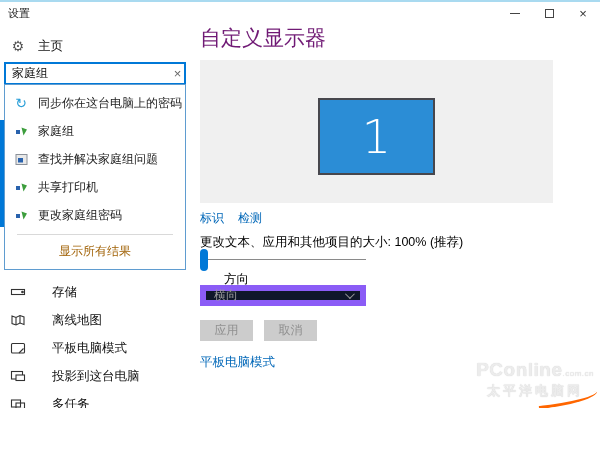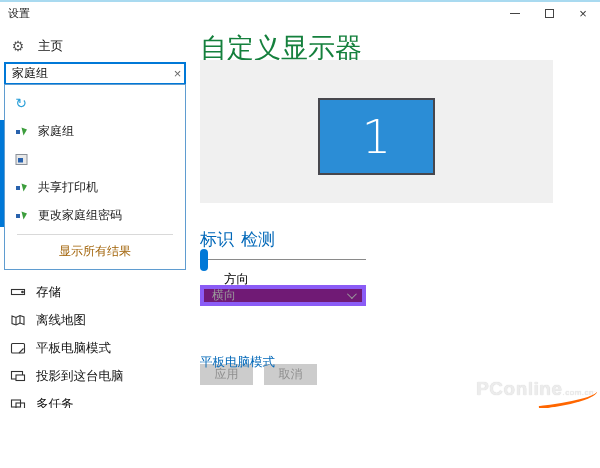--- a/index.html
+++ b/index.html
@@ -31,40 +31,40 @@
   .result-item .r-ico { width:14px; height:14px; margin-right:10px; flex:0 0 auto; display:flex; align-items:center; justify-content:center; }
   .sync-glyph { color:#2a9fd8; font-size:14px; line-height:1; }
   .dd-divider { border-top:1px solid #d9d9d9; margin:5px 12px 0 12px; }
   .show-all { text-align:center; font-size:12px; color:#a16207; padding:8px 0 9px 0; cursor:default; }
 
   .accent-bar { position:absolute; left:0; top:96px; width:4px; height:107px; background:#0078d7; z-index:6; }
 
   .nav-list { position:absolute; left:0; top:198px; width:100%; }
   .nav-item { height:28px; display:flex; align-items:center; cursor:default; }
   .nav-item .n-ico { width:16px; height:16px; margin-left:10px; flex:0 0 auto; }
-  .nav-item .n-lbl { margin-left:10px; font-size:12.5px; color:#111; white-space:nowrap; }
+  .nav-item .n-lbl { margin-left:26px; font-size:12.5px; color:#111; white-space:nowrap; }
   .nav-item svg { stroke:#333; fill:none; stroke-width:1.1; }
 
   
   .main { position:absolute; left:200px; top:22px; right:0; bottom:0; }
-  .page-title { position:absolute; left:0; top:6px; font-size:27px; font-weight:400; color:#15803d; }
+  .page-title { position:absolute; left:0; top:0; font-size:21px; font-weight:400; color:#701a75; }
   .preview { position:absolute; left:0; top:36px; width:353px; height:143px; background:#f0f0f0; }
   .monitor { position:absolute; left:118px; top:38px; width:117px; height:77px; background:#2b8dd6; border:2px solid #47474d; display:flex; align-items:center; justify-content:center; }
   .monitor-num { color:#fff; font-size:46px; font-weight:200; font-family:"DejaVu Sans",sans-serif; }
-  .id-links { position:absolute; left:0; top:204px; display:flex; gap:7px; font-size:17px; }
+  .id-links { position:absolute; left:0; top:186px; display:flex; gap:14px; font-size:12px; }
   .link { color:#0067b8; cursor:pointer; }
   .scale-text { position:absolute; left:0; top:210px; font-size:12.5px; color:#000; }
   .slider { position:absolute; left:0; top:224px; width:166px; height:24px; }
   .slider-track { position:absolute; left:0; top:11px; width:166px; height:1px; background:#8a8a8a; }
   .slider-thumb { position:absolute; left:0; top:1px; width:8px; height:22px; background:#0078d7; border-radius:4px; }
   .orient-label { position:absolute; left:0; top:247px; font-size:12.5px; color:#000;margin-left:24px; }
-  .select { position:absolute; left:0; top:261px; width:166px; height:21px; background:#701a75; border:4px solid #8b5cf6; display:flex; align-items:center; padding:0 8px; }
+  .select { position:absolute; left:0; top:261px; width:166px; height:21px; background:#0f172a; border:6px solid #8b5cf6; display:flex; align-items:center; padding:0 8px; }
   .select-value { flex:1; font-size:12px; color:#9a9a9a; }
   .chevron { width:7px; height:7px; border-right:1px solid #9a9a9a; border-bottom:1px solid #9a9a9a; transform:rotate(45deg) translateY(-2px); }
-  .btn-row { position:absolute; left:0; top:296px; display:flex; gap:11px;margin-top:44px; }
+  .btn-row { position:absolute; left:0; top:296px; display:flex; gap:11px; }
   .btn { width:53px; height:21px; background:#cccccc; color:#8f8f8f; font-size:12px; display:flex; align-items:center; justify-content:center; border:none; font-family:inherit; }
   .adv-link { position:absolute; left:0; top:330px; font-size:12.5px; color:#0067b8; cursor:pointer; }
 
   
   .watermark { position:absolute; right:6px; bottom:8px; text-align:center; z-index:2; pointer-events:none; }
   .wm-line1 { font-size:19px; font-weight:bold; color:#ececec; text-shadow:0 0 1px #c9c9c9; letter-spacing:0.5px; }
   .wm-suffix { font-size:8px; font-weight:normal; color:#ececec; }
   .wm-line2 { font-size:13px; font-weight:bold; letter-spacing:3px; color:#ececec; text-shadow:0 0 1px #c9c9c9; margin-top:1px; }
   .wm-swoosh { position:absolute; right:-4px; bottom:-6px; width:60px; height:12px; border-bottom:3px solid #f60; border-radius:0 0 100% 0 / 0 0 100% 0; transform:rotate(-6deg); }
 </style>
@@ -98,37 +98,39 @@
     <div class="search-box">
       <input class="search-input" value="家庭组" style="">
       <span class="search-clear">×</span>
     </div>
 
     <div class="search-dropdown">
       <div class="result-item">
         <span class="r-ico">
             <span class="sync-glyph">↻</span>
           </span>
+        <span>同步你在这台电脑上的密码</span>
       </div>
       <div class="result-item">
         <span class="r-ico">
           <svg width="13" height="13" viewBox="0 0 13 13">
               <rect x="1" y="5" width="4" height="4" fill="#2962ad"></rect>
               <path d="M6.5 2.5 L12 4.5 L8.5 10.5 Z" fill="#3d9e3d"></path>
             </svg>
         </span>
         <span>家庭组</span>
       </div>
       <div class="result-item">
         <span class="r-ico">
           <svg width="13" height="13" viewBox="0 0 13 13">
               <rect x="1" y="1.5" width="11" height="10" fill="#e8e8e8" stroke="#8a9099" stroke-width="1"></rect>
               <rect x="3" y="5" width="5" height="4.5" fill="#2962ad"></rect>
             </svg>
         </span>
+        <span>查找并解决家庭组问题</span>
       </div>
       <div class="result-item">
         <span class="r-ico">
           <svg width="13" height="13" viewBox="0 0 13 13">
               <rect x="1" y="5" width="4" height="4" fill="#2962ad"></rect>
               <path d="M6.5 2.5 L12 4.5 L8.5 10.5 Z" fill="#3d9e3d"></path>
             </svg>
         </span>
         <span>共享打印机</span>
       </div>
@@ -214,20 +216,21 @@
       <div class="monitor">
         <span class="monitor-num">1</span>
       </div>
     </div>
 
     <div class="id-links">
       <span class="link">标识</span>
       <span class="link">检测</span>
     </div>
 
+    <div class="scale-text">更改文本、应用和其他项目的大小: 100% (推荐)</div>
 
     <div class="slider">
       <div class="slider-track"></div>
       <div class="slider-thumb"></div>
     </div>
 
     <div class="orient-label">方向</div>
     <div class="select">
       <span class="select-value">横向</span>
       <span class="chevron"></span>
@@ -236,16 +239,17 @@
     <div class="btn-row">
       <button class="btn">应用</button>
       <button class="btn">取消</button>
     </div>
 
     <div class="adv-link">平板电脑模式</div>
   </div>
 
   <div class="watermark">
     <div class="wm-line1"><span>PConline</span><span class="wm-suffix">.com.cn</span></div>
+    <div class="wm-line2">太平洋电脑网</div>
     <div class="wm-swoosh"></div>
   </div>
 
 </div>
 
 </body></html>

